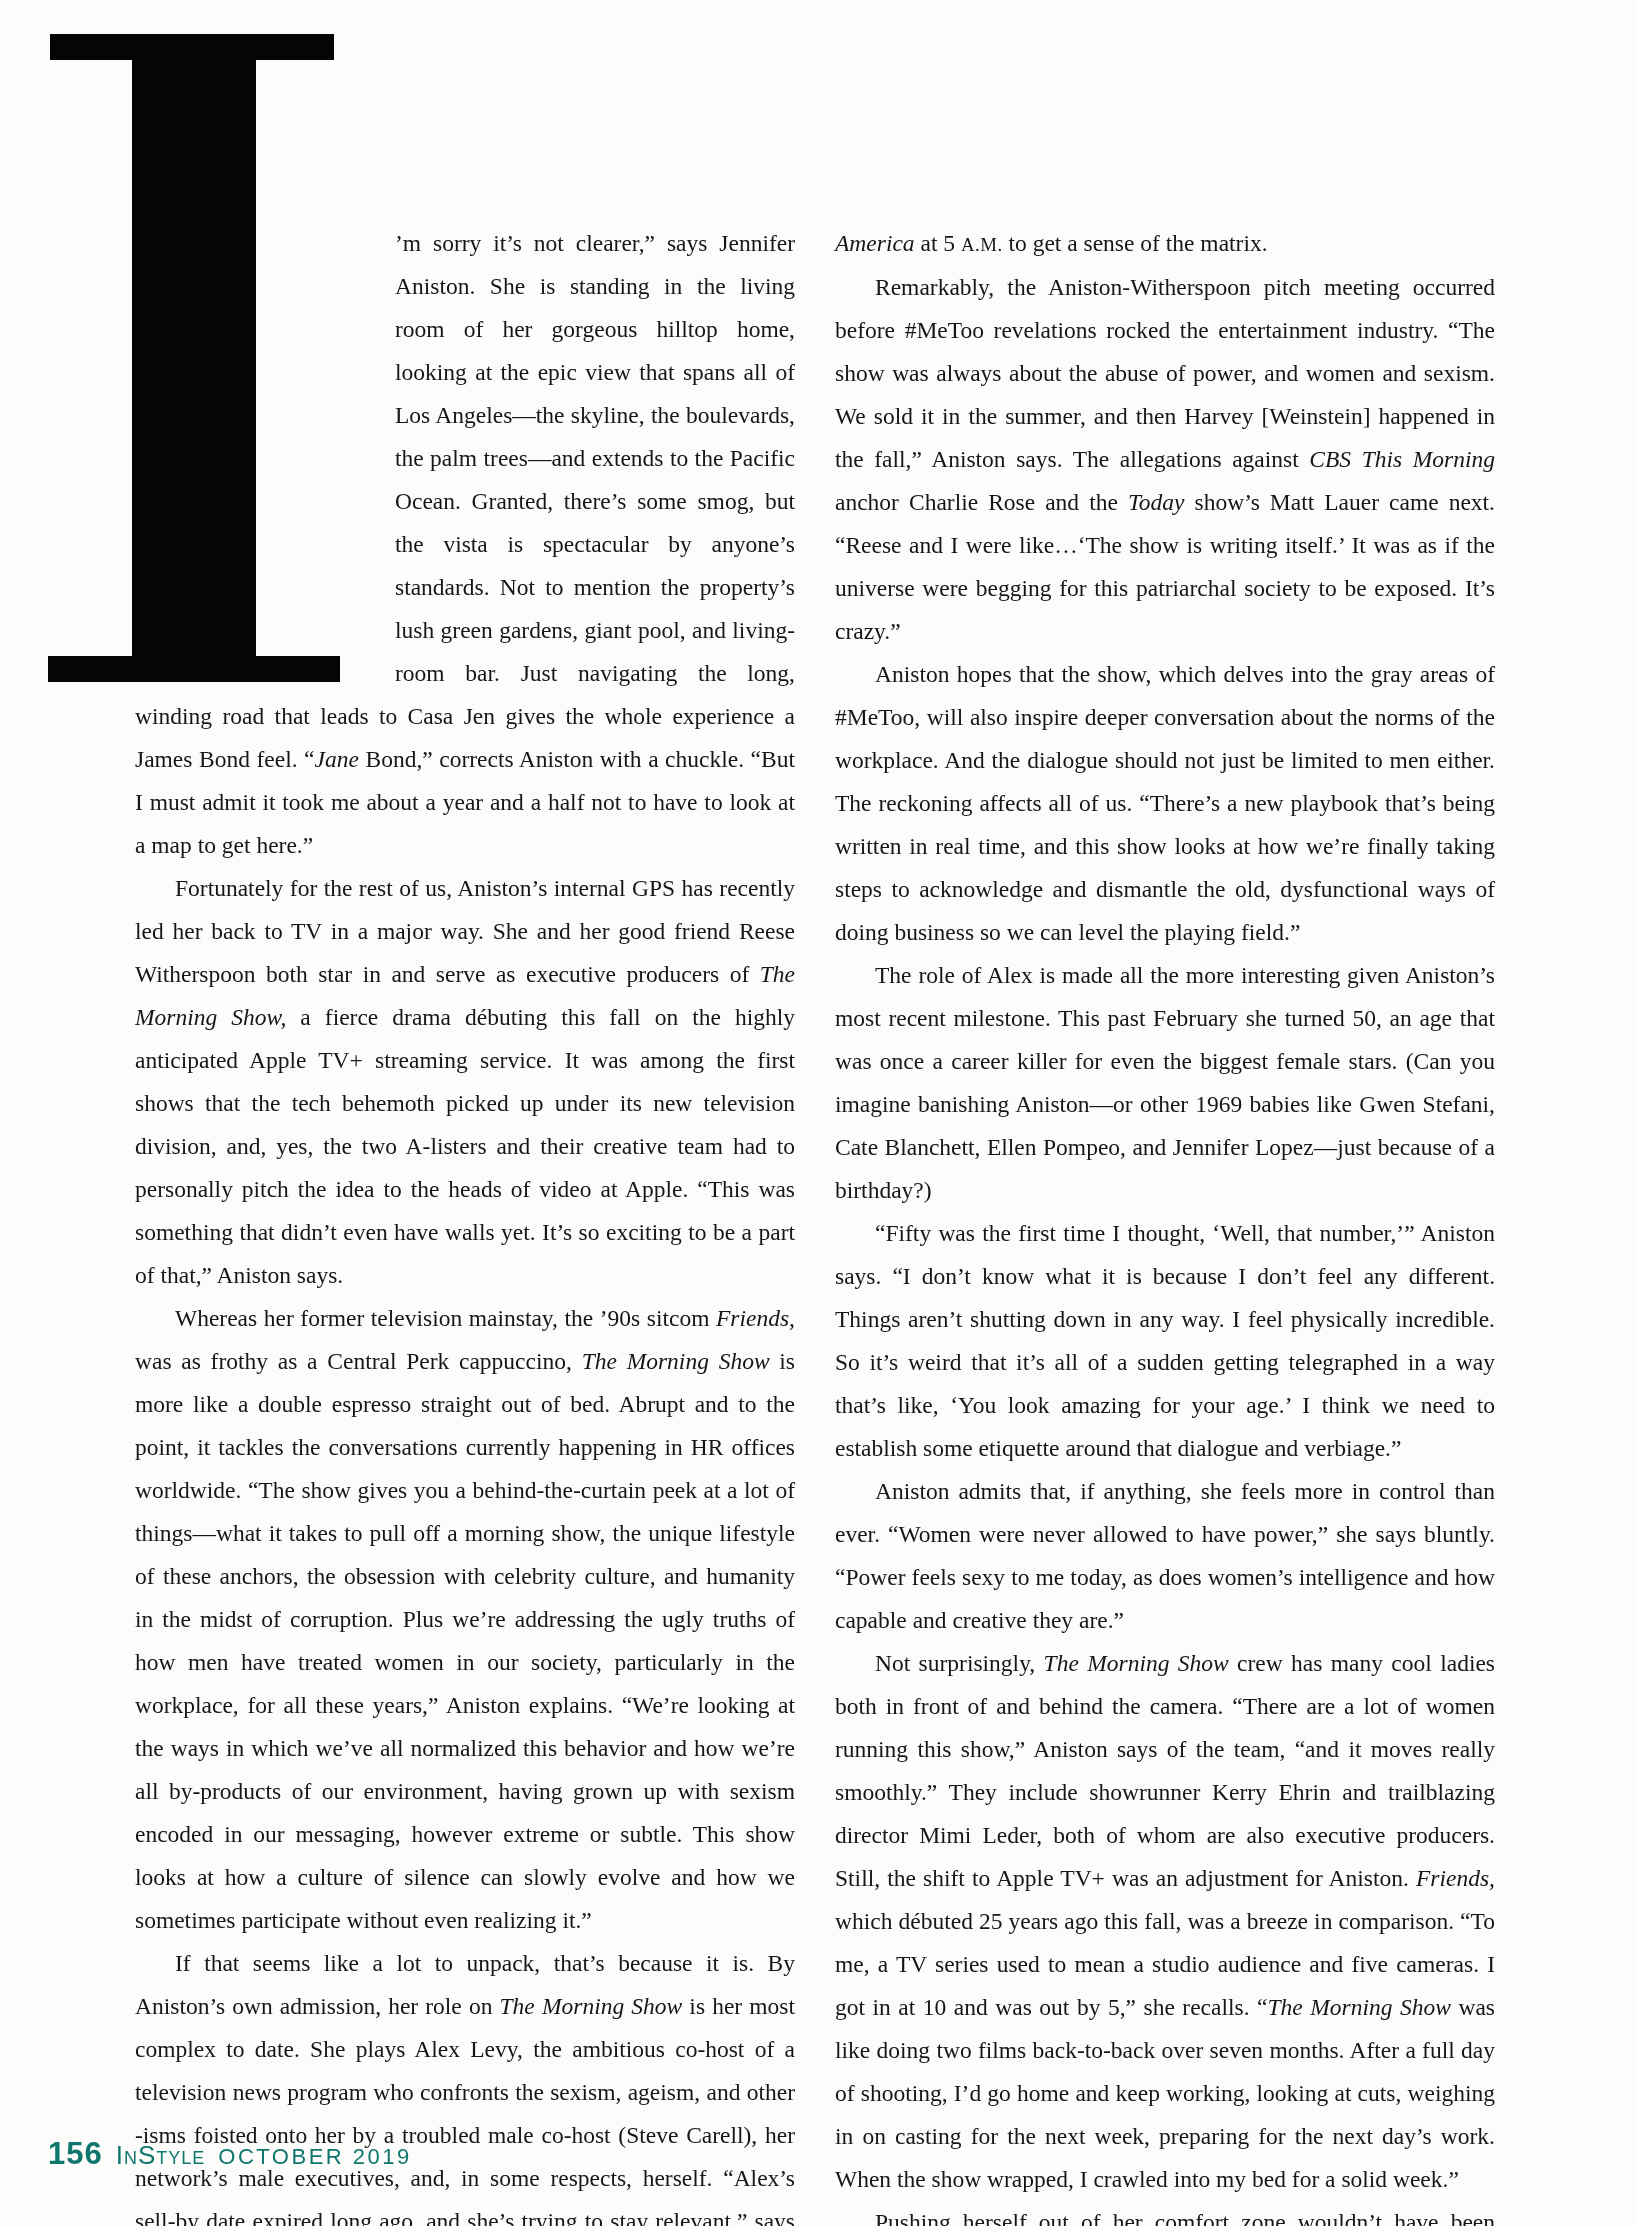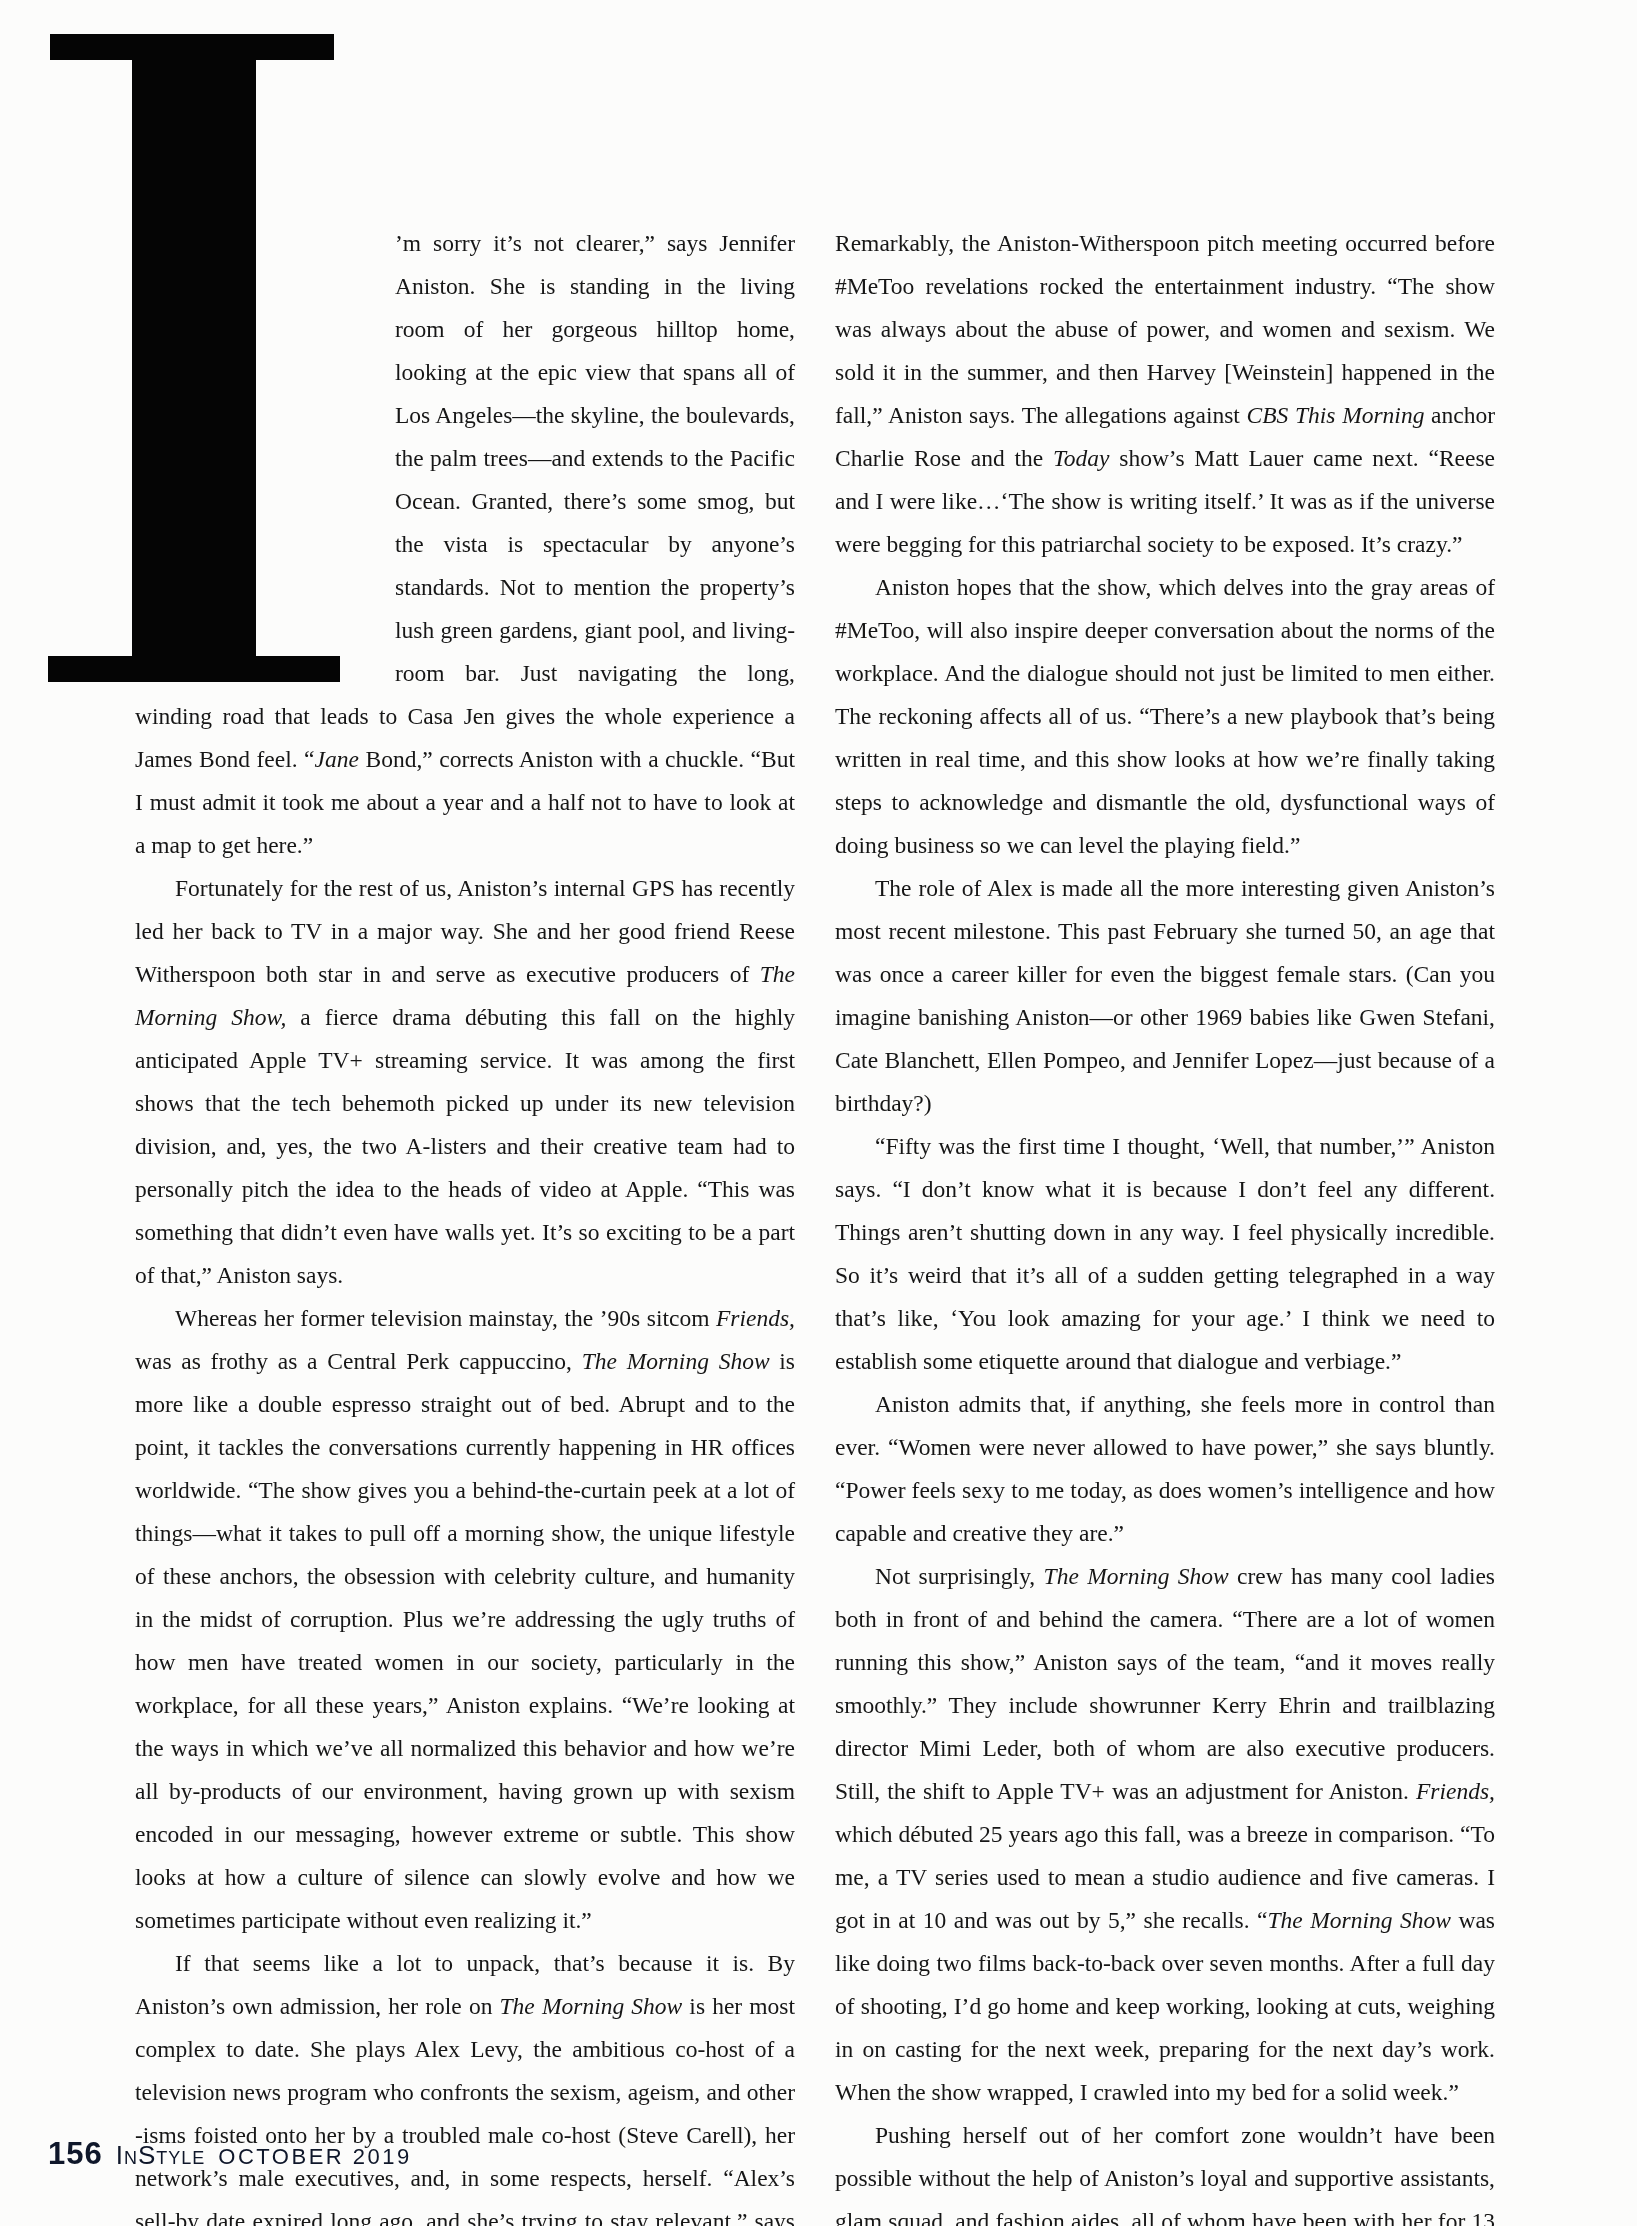--- a/index.html
+++ b/index.html
@@ -28,21 +28,21 @@
   .dc-stem   { left:84px; top:0;     width:124px; height:648px; }
   .dc-bottom { left:0;    top:622px; width:292px; height:26px; }
   .visually-hidden {
     position:absolute; width:1px; height:1px; overflow:hidden;
     clip:rect(0 0 0 0); white-space:nowrap;
   }
 
   .footer {
     position:absolute; left:48px; top:2132px;
     display:flex; align-items:baseline; gap:13px;
-    font-family:"Liberation Sans", sans-serif; color:#0f172a;
+    font-family:"Liberation Sans", sans-serif; color:#0f766e;
   }
   .footer .pagenum { font-size:31px; font-weight:700; letter-spacing:1px; }
   .footer .mag     { font-size:26px; font-weight:400; font-variant:small-caps; letter-spacing:1px;text-align:right; }
   .footer .issue   { font-size:22px; font-weight:400; letter-spacing:2.5px;margin-top:12px; }
 </style>
 </head>
 <body>
 
 <div class="page">
 
@@ -57,20 +57,21 @@
     <div class="dc-spacer"></div>
 
   <p><span class="">’m sorry it’s not clearer,” says Jennifer Aniston. She is standing in the living room of her gorgeous hilltop home, looking at the epic view that spans all of Los Angeles—the skyline, the boulevards, the palm trees—and extends to the Pacific Ocean. Granted, there’s some smog, but the vista is spectacular by anyone’s standards. Not to mention the property’s lush green gardens, giant pool, and living-room bar. Just navigating the long, winding road that leads to Casa Jen gives the whole experience a James Bond feel. “</span><span class="i">Jane</span><span class=""> Bond,” corrects Aniston with a chuckle. “But I must admit it took me about a year and a half not to have to look at a map to get here.”</span></p>
       <p><span class="">Fortunately for the rest of us, Aniston’s internal GPS has recently led her back to TV in a major way. She and her good friend Reese Witherspoon both star in and serve as executive producers of </span><span class="i">The Morning Show,</span><span class=""> a fierce drama débuting this fall on the highly anticipated Apple TV+ streaming service. It was among the first shows that the tech behemoth picked up under its new television division, and, yes, the two A-listers and their creative team had to personally pitch the idea to the heads of video at Apple. “This was something that didn’t even have walls yet. It’s so exciting to be a part of that,” Aniston says.</span></p>
       <p><span class="">Whereas her former television mainstay, the ’90s sitcom </span><span class="i">Friends,</span><span class=""> was as frothy as a Central Perk cappuccino, </span><span class="i">The Morning Show</span><span class=""> is more like a double espresso straight out of bed. Abrupt and to the point, it tackles the conversations currently happening in HR offices worldwide. “The show gives you a behind-the-curtain peek at a lot of things—what it takes to pull off a morning show, the unique lifestyle of these anchors, the obsession with celebrity culture, and humanity in the midst of corruption. Plus we’re addressing the ugly truths of how men have treated women in our society, particularly in the workplace, for all these years,” Aniston explains. “We’re looking at the ways in which we’ve all normalized this behavior and how we’re all by-products of our environment, having grown up with sexism encoded in our messaging, however extreme or subtle. This show looks at how a culture of silence can slowly evolve and how we sometimes participate without even realizing it.”</span></p>
       <p><span class="">If that seems like a lot to unpack, that’s because it is. By Aniston’s own admission, her role on </span><span class="i">The Morning Show</span><span class=""> is her most complex to date. She plays Alex Levy, the ambitious co-host of a television news program who confronts the sexism, ageism, and other -isms foisted onto her by a troubled male co-host (Steve Carell), her network’s male executives, and, in some respects, herself. “Alex’s sell-by date expired long ago, and she’s trying to stay relevant,” says Aniston, whose research included going behind the scenes at </span><span class="i">Good Morning</span></p>
     </div>
 
   <div class="col col-right">
 
+  <p><span class="i">America</span><span class=""> at 5 </span><span class="sc">A.M.</span><span class=""> to get a sense of the matrix.</span></p>
       <p><span class="">Remarkably, the Aniston-Witherspoon pitch meeting occurred before #MeToo revelations rocked the entertainment industry. “The show was always about the abuse of power, and women and sexism. We sold it in the summer, and then Harvey [Weinstein] happened in the fall,” Aniston says. The allegations against </span><span class="i">CBS This Morning</span><span class=""> anchor Charlie Rose and the </span><span class="i">Today</span><span class=""> show’s Matt Lauer came next. “Reese and I were like…‘The show is writing itself.’ It was as if the universe were begging for this patriarchal society to be exposed. It’s crazy.”</span></p>
       <p><span class="">Aniston hopes that the show, which delves into the gray areas of #MeToo, will also inspire deeper conversation about the norms of the workplace. And the dialogue should not just be limited to men either. The reckoning affects all of us. “There’s a new playbook that’s being written in real time, and this show looks at how we’re finally taking steps to acknowledge and dismantle the old, dysfunctional ways of doing business so we can level the playing field.”</span></p>
       <p><span class="">The role of Alex is made all the more interesting given Aniston’s most recent milestone. This past February she turned 50, an age that was once a career killer for even the biggest female stars. (Can you imagine banishing Aniston—or other 1969 babies like Gwen Stefani, Cate Blanchett, Ellen Pompeo, and Jennifer Lopez—just because of a birthday?)</span></p>
       <p><span class="">“Fifty was the first time I thought, ‘Well, that number,’” Aniston says. “I don’t know what it is because I don’t feel any different. Things aren’t shutting down in any way. I feel physically incredible. So it’s weird that it’s all of a sudden getting telegraphed in a way that’s like, ‘You look amazing for your age.’ I think we need to establish some etiquette around that dialogue and verbiage.”</span></p>
       <p><span class="">Aniston admits that, if anything, she feels more in control than ever. “Women were never allowed to have power,” she says bluntly. “Power feels sexy to me today, as does women’s intelligence and how capable and creative they are.”</span></p>
       <p><span class="">Not surprisingly, </span><span class="i">The Morning Show</span><span class=""> crew has many cool ladies both in front of and behind the camera. “There are a lot of women running this show,” Aniston says of the team, “and it moves really smoothly.” They include showrunner Kerry Ehrin and trailblazing director Mimi Leder, both of whom are also executive producers. Still, the shift to Apple TV+ was an adjustment for Aniston. </span><span class="i">Friends,</span><span class=""> which débuted 25 years ago this fall, was a breeze in comparison. “To me, a TV series used to mean a studio audience and five cameras. I got in at 10 and was out by 5,” she recalls. “</span><span class="i">The Morning Show</span><span class=""> was like doing two films back-to-back over seven months. After a full day of shooting, I’d go home and keep working, looking at cuts, weighing in on casting for the next week, preparing for the next day’s work. When the show wrapped, I crawled into my bed for a solid week.”</span></p>
       <p><span class="">Pushing herself out of her comfort zone wouldn’t have been possible without the help of Aniston’s loyal and supportive assistants, glam squad, and fashion aides, all of whom have been with her for 13 years or more. In shaping her char-</span></p>
     </div>
 
   <div class="footer">

